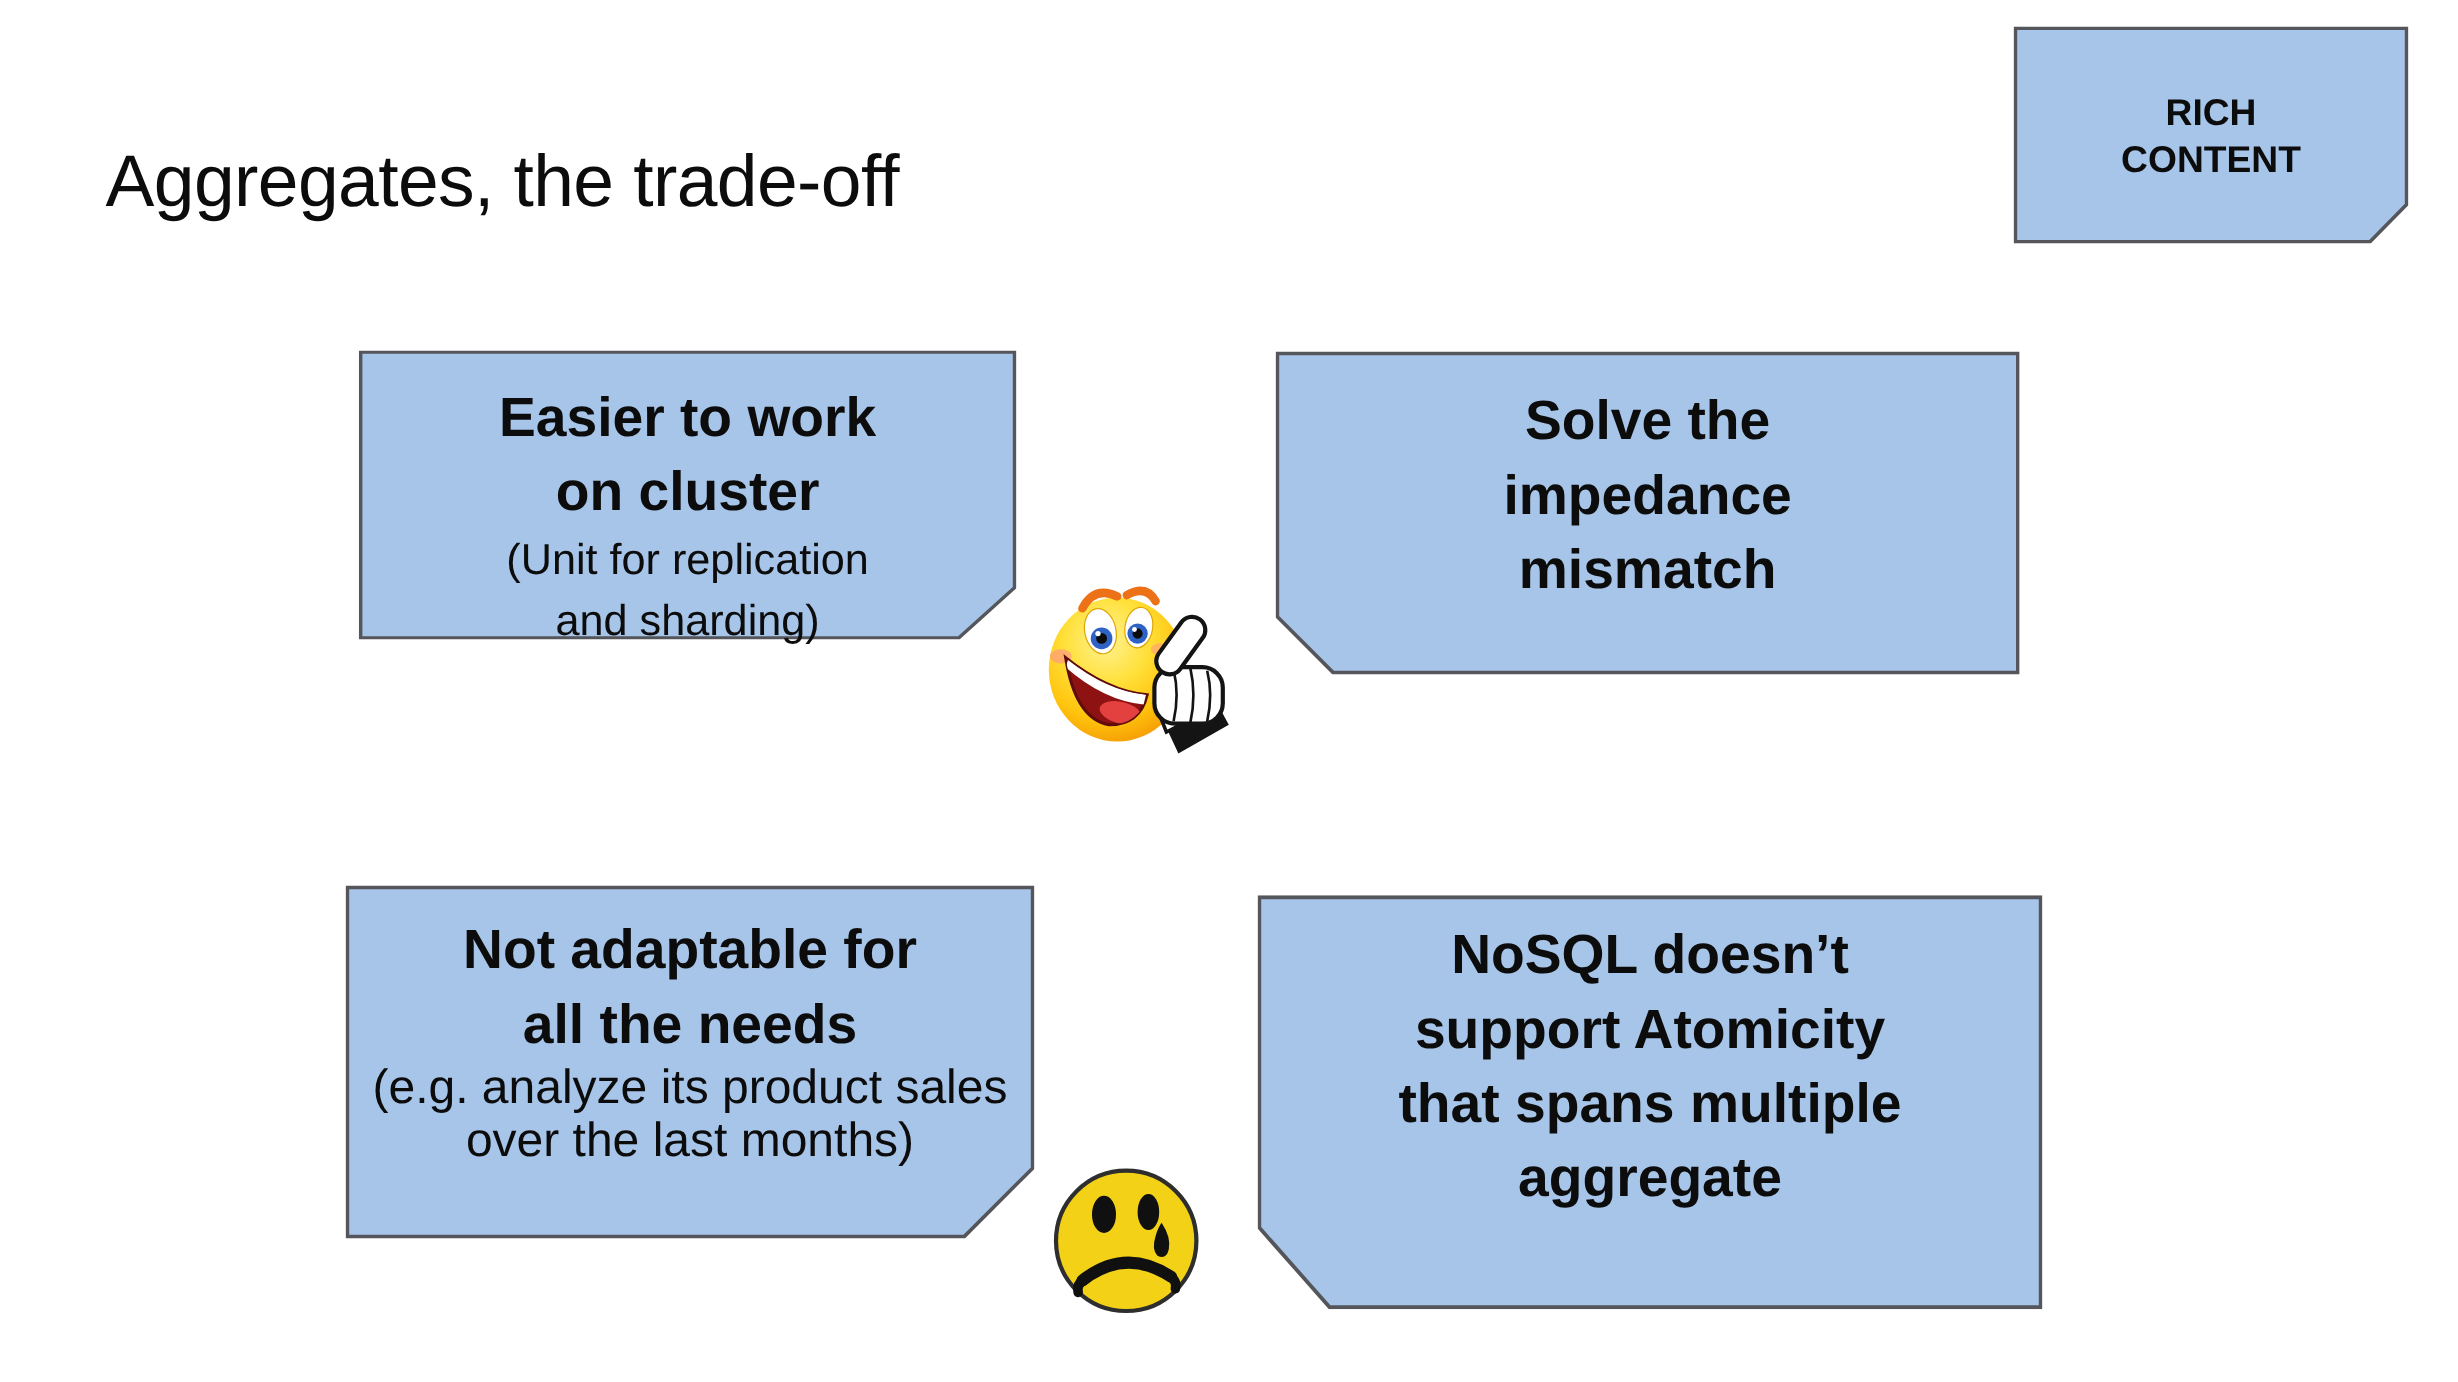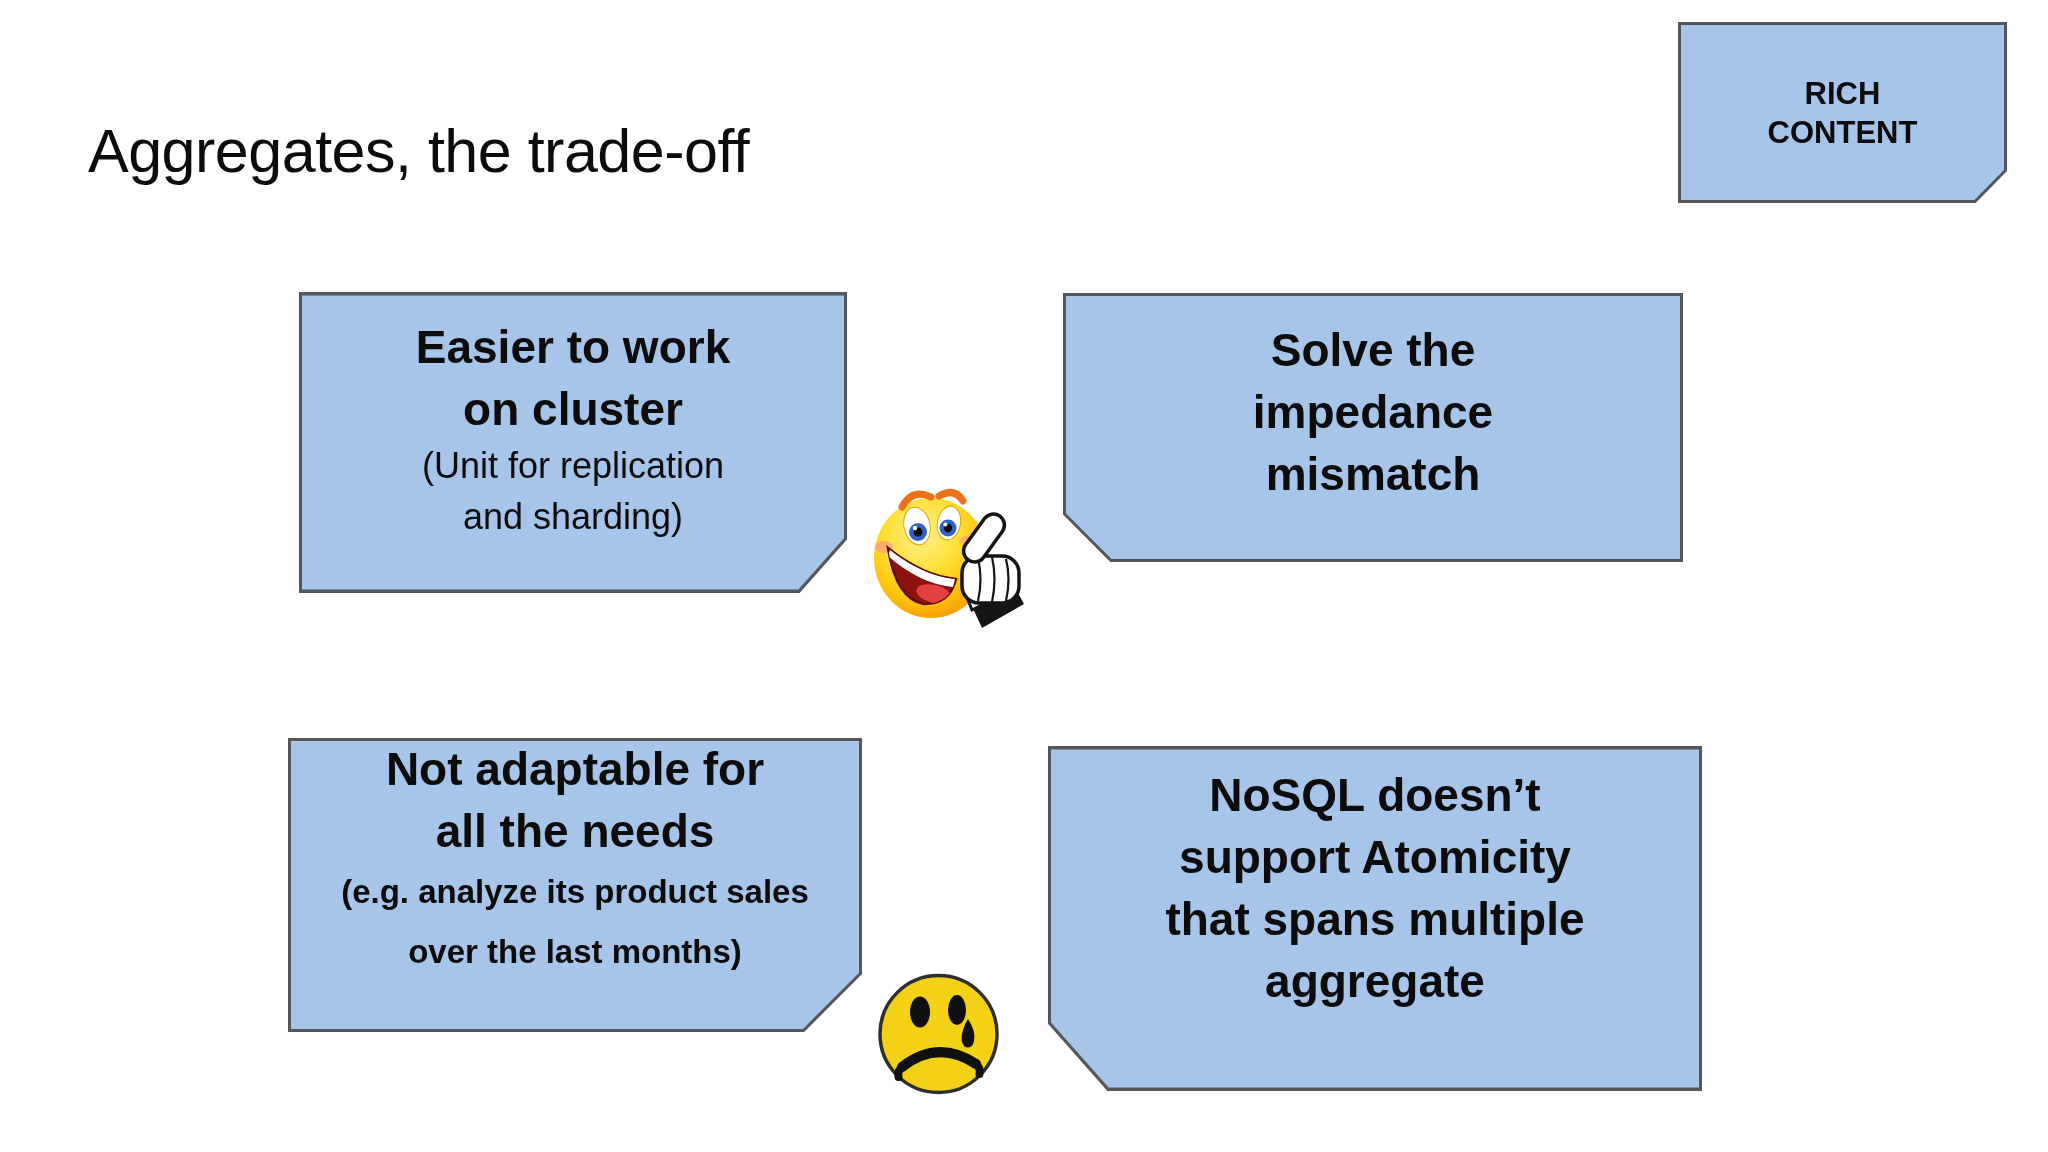--- a/index.html
+++ b/index.html
@@ -13,21 +13,21 @@
   }
   .callout{position:absolute}
   .callout>svg{position:absolute;left:0;top:0;width:100%;height:100%;display:block}
   .ctext{
     position:relative;width:100%;height:100%;display:flex;flex-direction:column;
     align-items:center;text-align:center;white-space:pre-line;border-radius:14px;
   }
   .center{justify-content:center}
   .heading{font-weight:700;font-size:46px;line-height:62px}
   .note-b{font-weight:400;font-size:36px;line-height:51px}
-  .note-r{font-weight:700;font-size:33px;line-height:60px}
+  .note-r{font-weight:400;font-size:40px;line-height:44px}
   .badge-label{font-weight:700;font-size:31px;line-height:39px}
   .icon{position:absolute}
   .icon svg{display:block;width:100%;height:100%}
 </style>
 </head>
 <body>
 
 <div class="slide">
 
   <div class="title">Aggregates, the trade-off</div>
@@ -35,21 +35,21 @@
   <div class="callout" style="left:1678px;top:22px;width:329px;height:181px">
     <svg viewBox="0 0 329 181" preserveAspectRatio="none">
       <polygon points="1.5,1.5 327.5,1.5 327.5,148.5 297,179.5 1.5,179.5" stroke="#54565B" stroke-width="3" fill="#A7C5E8"></polygon>
     </svg>
     <div class="ctext center">
       <div class="badge-label">RICH
 CONTENT</div>
     </div>
   </div>
 
-  <div class="callout" style="left:299px;top:292px;width:548px;height:301px">
+  <div class="callout" style="left:299px;top:292px;width:548px;height:241px">
     <svg viewBox="0 0 548 267" preserveAspectRatio="none">
       <polygon points="1.5,1.5 546.5,1.5 546.5,219 500,265.5 1.5,265.5" stroke="#54565B" stroke-width="3" fill="#A7C5E8"></polygon>
     </svg>
     <div class="ctext" style="padding-top:24px">
       <div class="heading">Easier to work
 on cluster</div>
       <div class="note-b">(Unit for replication
 and sharding)</div>
     </div>
   </div>
@@ -62,21 +62,21 @@
       <div class="heading">Solve the
 impedance
 mismatch</div>
     </div>
   </div>
 
   <div class="callout" style="left:288px;top:738px;width:574px;height:294px">
     <svg viewBox="0 0 574 294" preserveAspectRatio="none">
       <polygon points="1.5,1.5 572.5,1.5 572.5,235.5 515.5,292.5 1.5,292.5" stroke="#54565B" stroke-width="3" fill="#A7C5E8"></polygon>
     </svg>
-    <div class="ctext" style="">
+    <div class="ctext" style="padding-top:22px">
       <div class="heading">Not adaptable for
 all the needs</div>
       <div class="note-r">(e.g. analyze its product sales
 over the last months)</div>
     </div>
   </div>
 
   <div class="callout" style="left:1048px;top:746px;width:654px;height:345px">
     <svg viewBox="0 0 654 305" preserveAspectRatio="none">
       <polygon points="1.5,1.5 652.5,1.5 652.5,303.5 60,303.5 1.5,245" stroke="#54565B" stroke-width="3" fill="#A7C5E8"></polygon>

